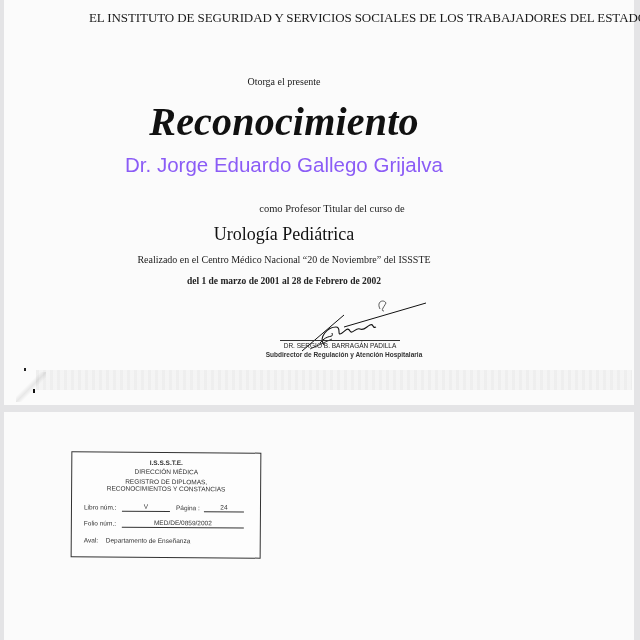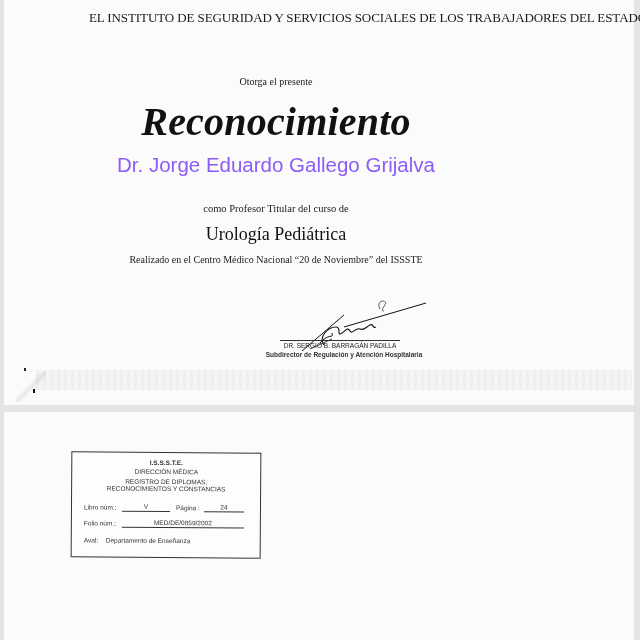--- a/index.html
+++ b/index.html
@@ -12,36 +12,36 @@
     }
     .page {
       position: absolute;
       left: 4px; width: 630px;
       background: #fbfbfb;
     }
     .page-top { top: 0; height: 405px; }
     .page-bottom { top: 412px; height: 228px; }
 
     .abs { position: absolute; white-space: nowrap; }
-    .center { left: 8px; width: 528px; text-align: center; }
+    .center { left: 16px; width: 528px; text-align: center; }
 
     .institute {
       top: 10px; left: 85px;
       font-size: 13px; letter-spacing: -0.1px; color: #1a1a1a;
     }
     .otorga { top: 76px; font-size: 10px; color: #222; }
     .title {
       top: 98px; font-size: 40px; font-weight: bold; font-style: italic;
       letter-spacing: 0.2px; color: #111;
     }
     .recipient {
       top: 153px; font-family: "Liberation Sans", sans-serif;
       font-size: 20.5px; color: #8b5cf6;
     }
-    .como { top: 203px; font-size: 10.5px; color: #222; }
+    .como { top: 203px; font-size: 10.5px; color: #222; margin-left: 48px; }
     .course { top: 224px; font-size: 18px; font-weight: normal; color: #111; }
     .realizado { top: 254px; font-size: 10px; color: #222; }
     .dates { top: 276px; font-size: 9.5px; font-weight: bold; color: #222; }
 
     .sig-line {
       position: absolute; top: 340px; left: 276px; width: 120px; height: 1px;
       background: #333;
     }
     .sig-svg { position: absolute; top: 297px; left: 280px; }
     .signer {
@@ -86,20 +86,21 @@
 <body>
 
 <div class="page page-top">
   <div class="abs institute">EL INSTITUTO DE SEGURIDAD Y SERVICIOS SOCIALES DE LOS TRABAJADORES DEL ESTADO</div>
   <div class="abs center otorga">Otorga el presente</div>
   <div class="abs center title">Reconocimiento</div>
   <div class="abs center recipient">Dr. Jorge Eduardo Gallego Grijalva</div>
   <div class="abs center como">como Profesor Titular del curso de</div>
   <div class="abs center course">Urología Pediátrica</div>
   <div class="abs center realizado">Realizado en el Centro Médico Nacional “20 de Noviembre” del ISSSTE</div>
+  <div class="abs center dates">del 1 de marzo de 2001 al 28 de Febrero de 2002</div>
 
   <svg class="sig-svg" width="150" height="56" viewBox="0 0 150 56">
     <path d="M18 54 L60 18" stroke="#111" stroke-width="1" fill="none"></path>
     <path d="M40 48 C 34 40, 44 30, 52 30 C 58 30, 52 40, 58 36 C 62 33, 64 30, 66 34 C 68 38, 72 30, 76 32 C 80 34, 82 30, 86 28 C 90 26, 88 32, 92 30" stroke="#111" stroke-width="1.1" fill="none"></path>
     <path d="M36 46 C 44 36, 50 42, 48 36" stroke="#111" stroke-width="1" fill="none"></path>
     <path d="M60 30 L142 6" stroke="#111" stroke-width="1" fill="none"></path>
     <path d="M96 12 C 92 4, 100 2, 102 6 C 100 10, 96 14, 100 14" stroke="#333" stroke-width="0.8" fill="none"></path>
     <path d="M26 52 L48 42" stroke="#111" stroke-width="0.8" fill="none"></path>
   </svg>
   <div class="sig-line"></div>

